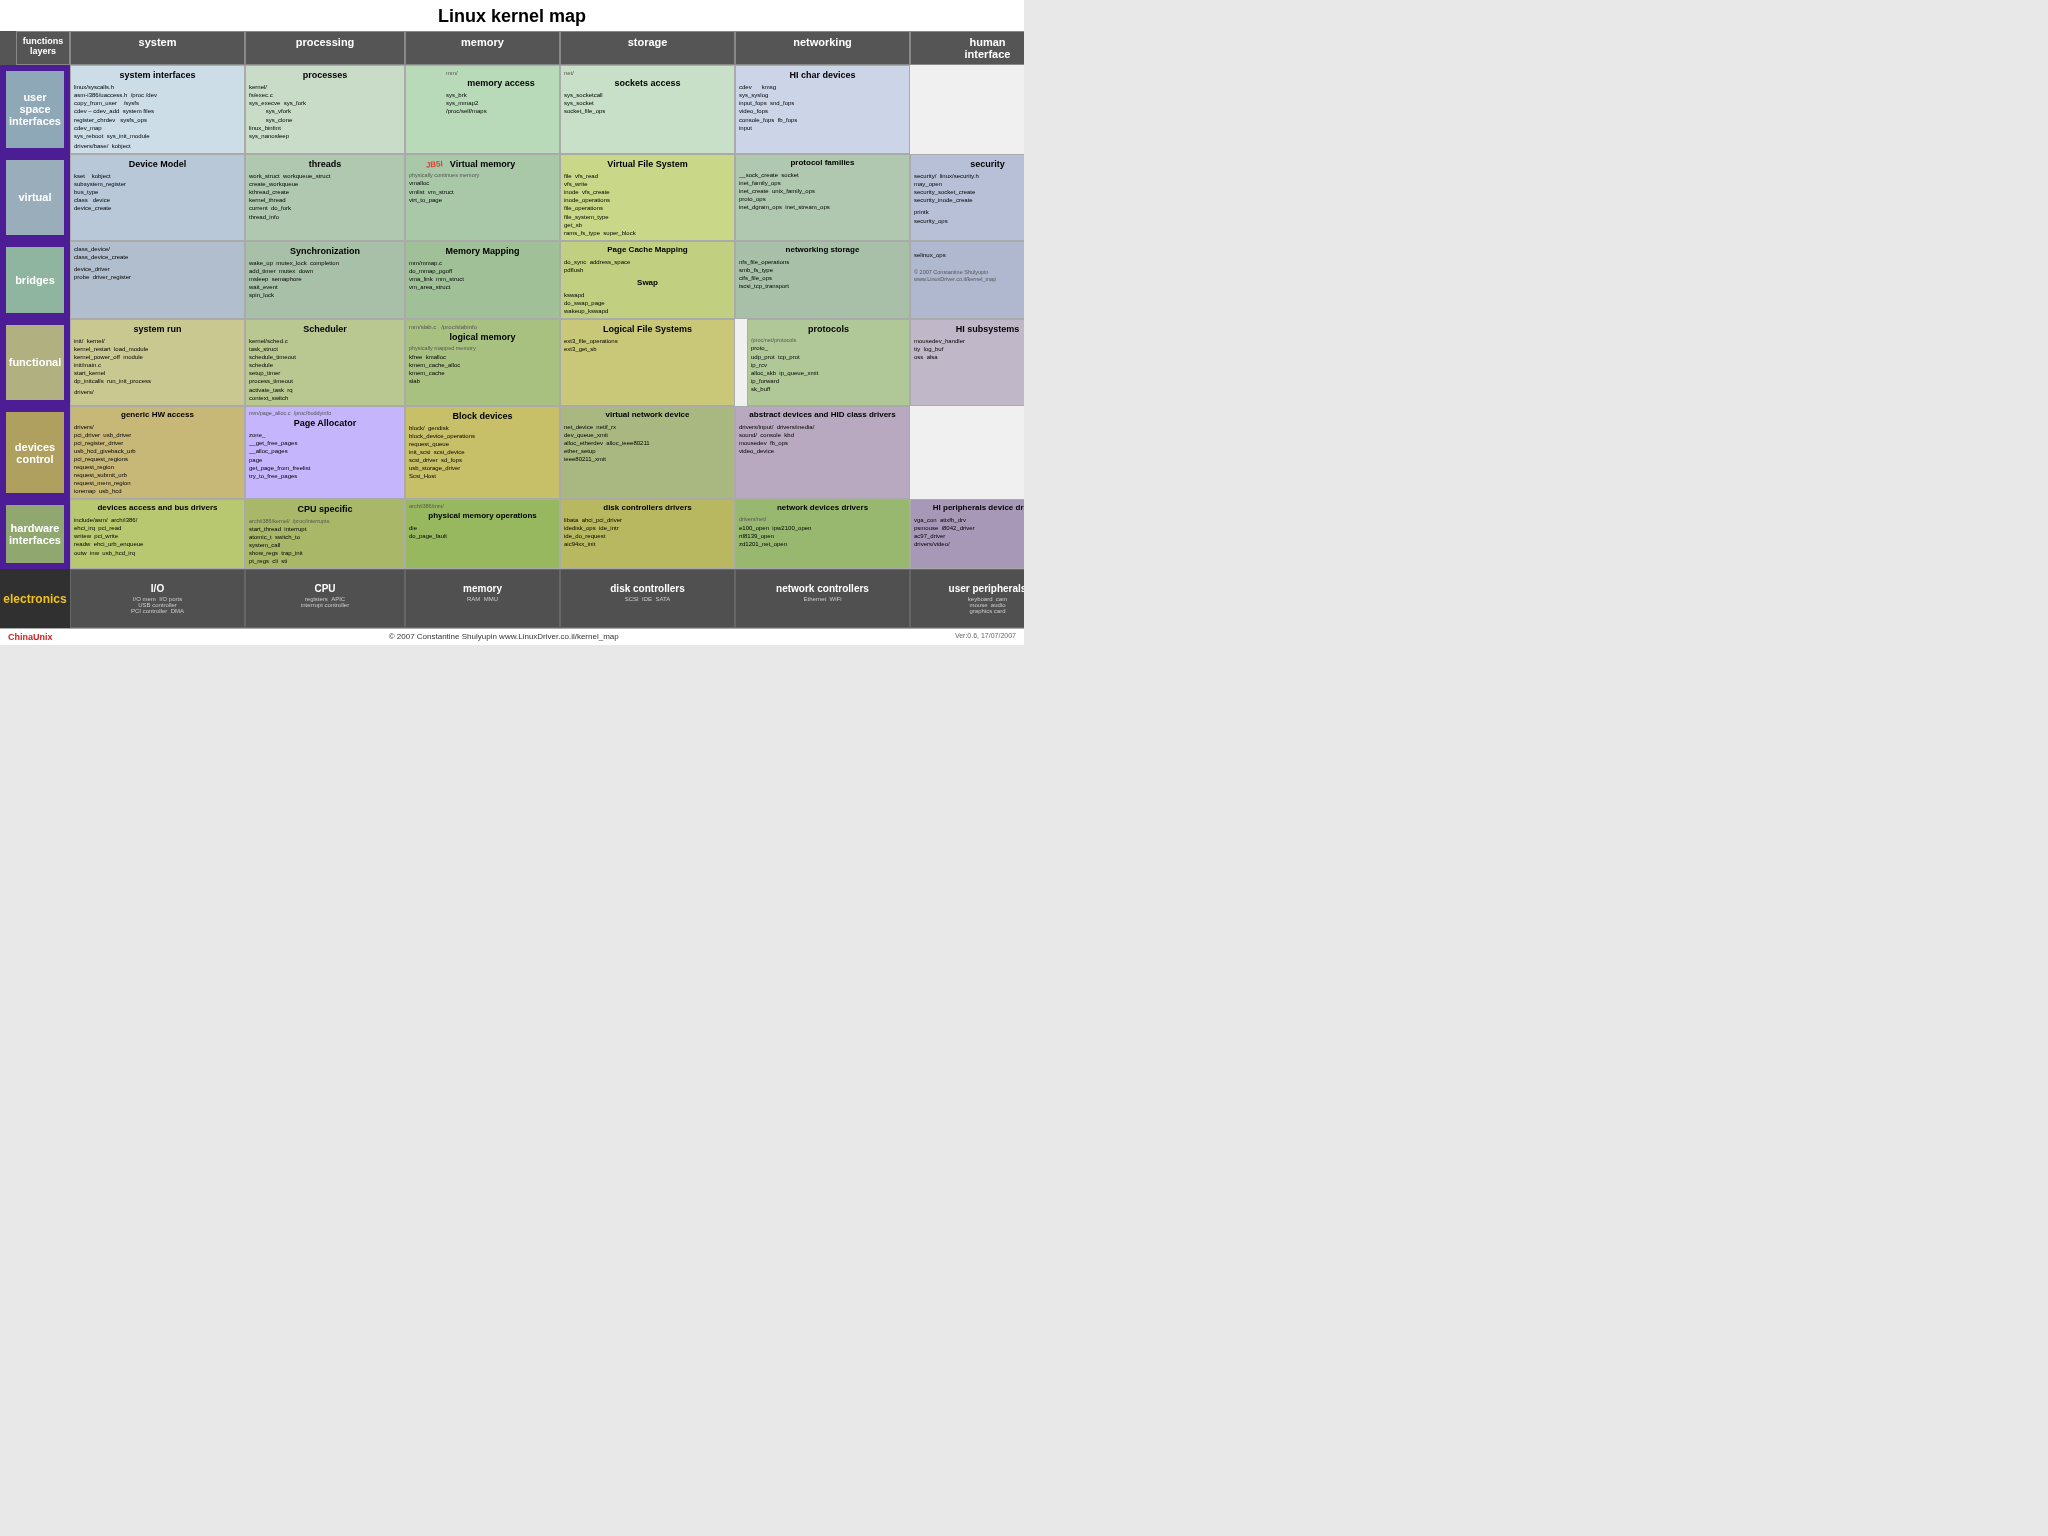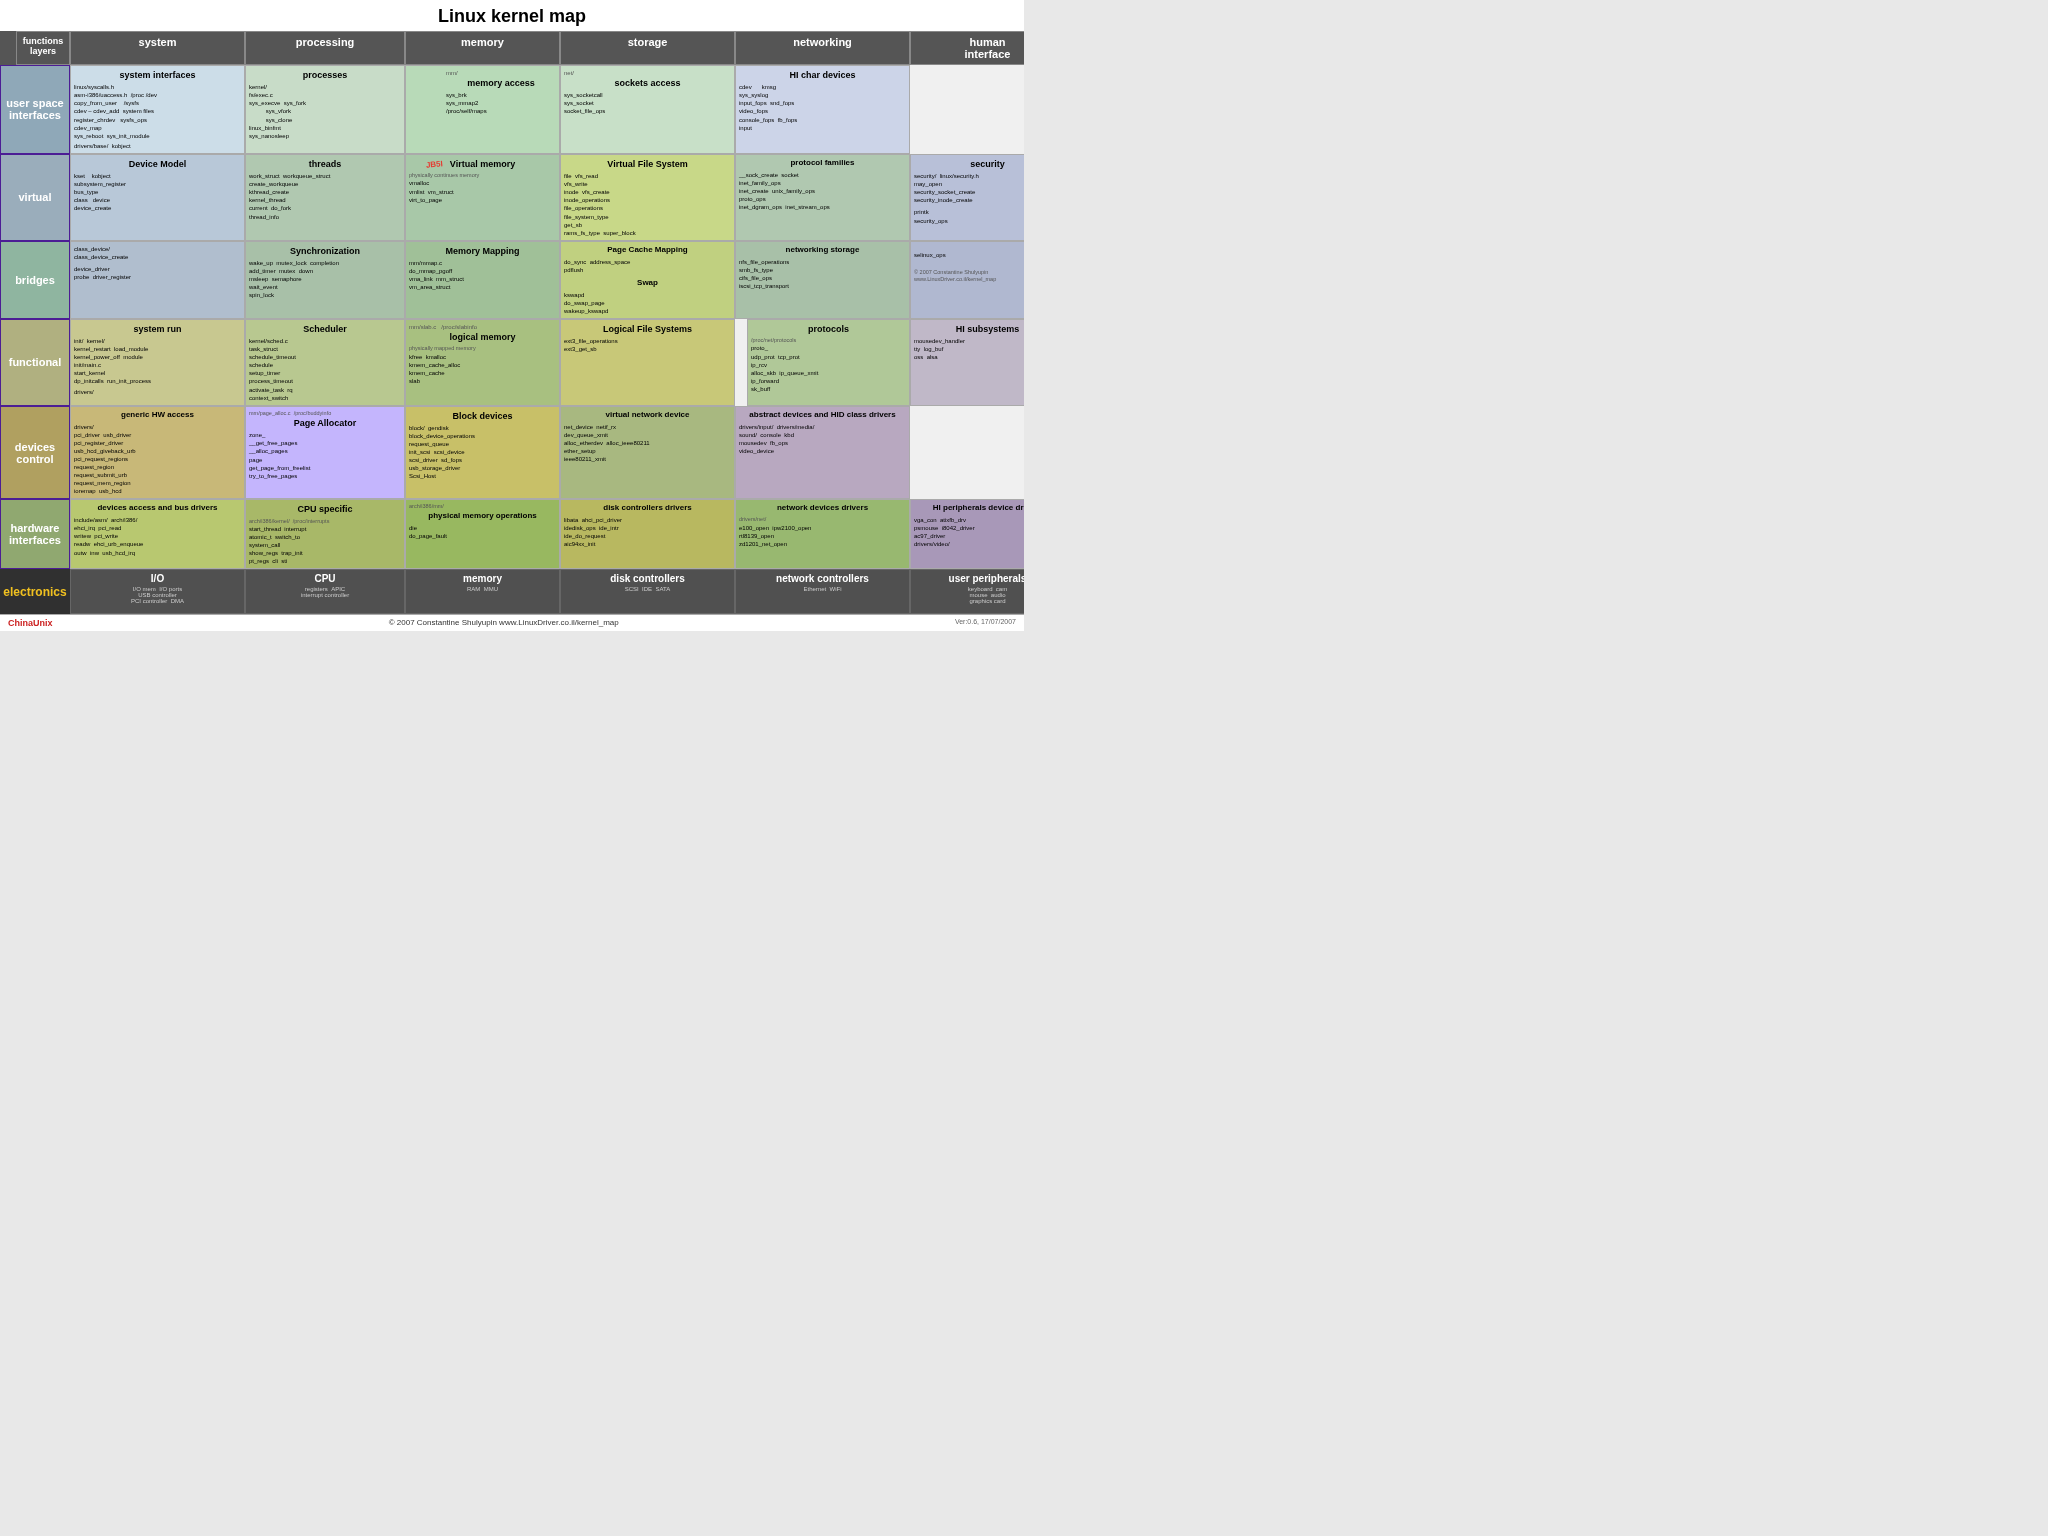--- a/index.html
+++ b/index.html
@@ -40,21 +40,21 @@
     
     .row-label {
       background: #7a8fa0;
       color: white;
       font-weight: bold;
       text-align: center;
       display: flex;
       align-items: center;
       justify-content: center;
       font-size: 11px;
-      border: 1px solid #4c1d95;
+      border: 6px solid #4c1d95;
       padding: 4px;
     }
     .row-label.user-space { background: #8fa8b8; }
     .row-label.virtual { background: #9aadbb; }
     .row-label.bridges { background: #8fb5a0; }
     .row-label.functional { background: #b0b080; }
     .row-label.devices-control { background: #b0a060; }
     .row-label.hardware { background: #90a870; }
     .cell-title {
       font-weight: bold;
@@ -78,21 +78,21 @@
       color: #f0c020;
       font-size: 12px;
       font-weight: bold;
       display: flex;
       align-items: center;
       justify-content: center;
     }
     .elec-cell {
       background: #505050;
       border: 1px solid #666;
-      padding: 3px;
+      padding: 13px;
       font-size: 7px;
       color: white;
       text-align: center;
     }
     .elec-cell .elec-title {
       font-size: 10px;
       font-weight: bold;
       display: block;
       margin-bottom: 2px;
     }

